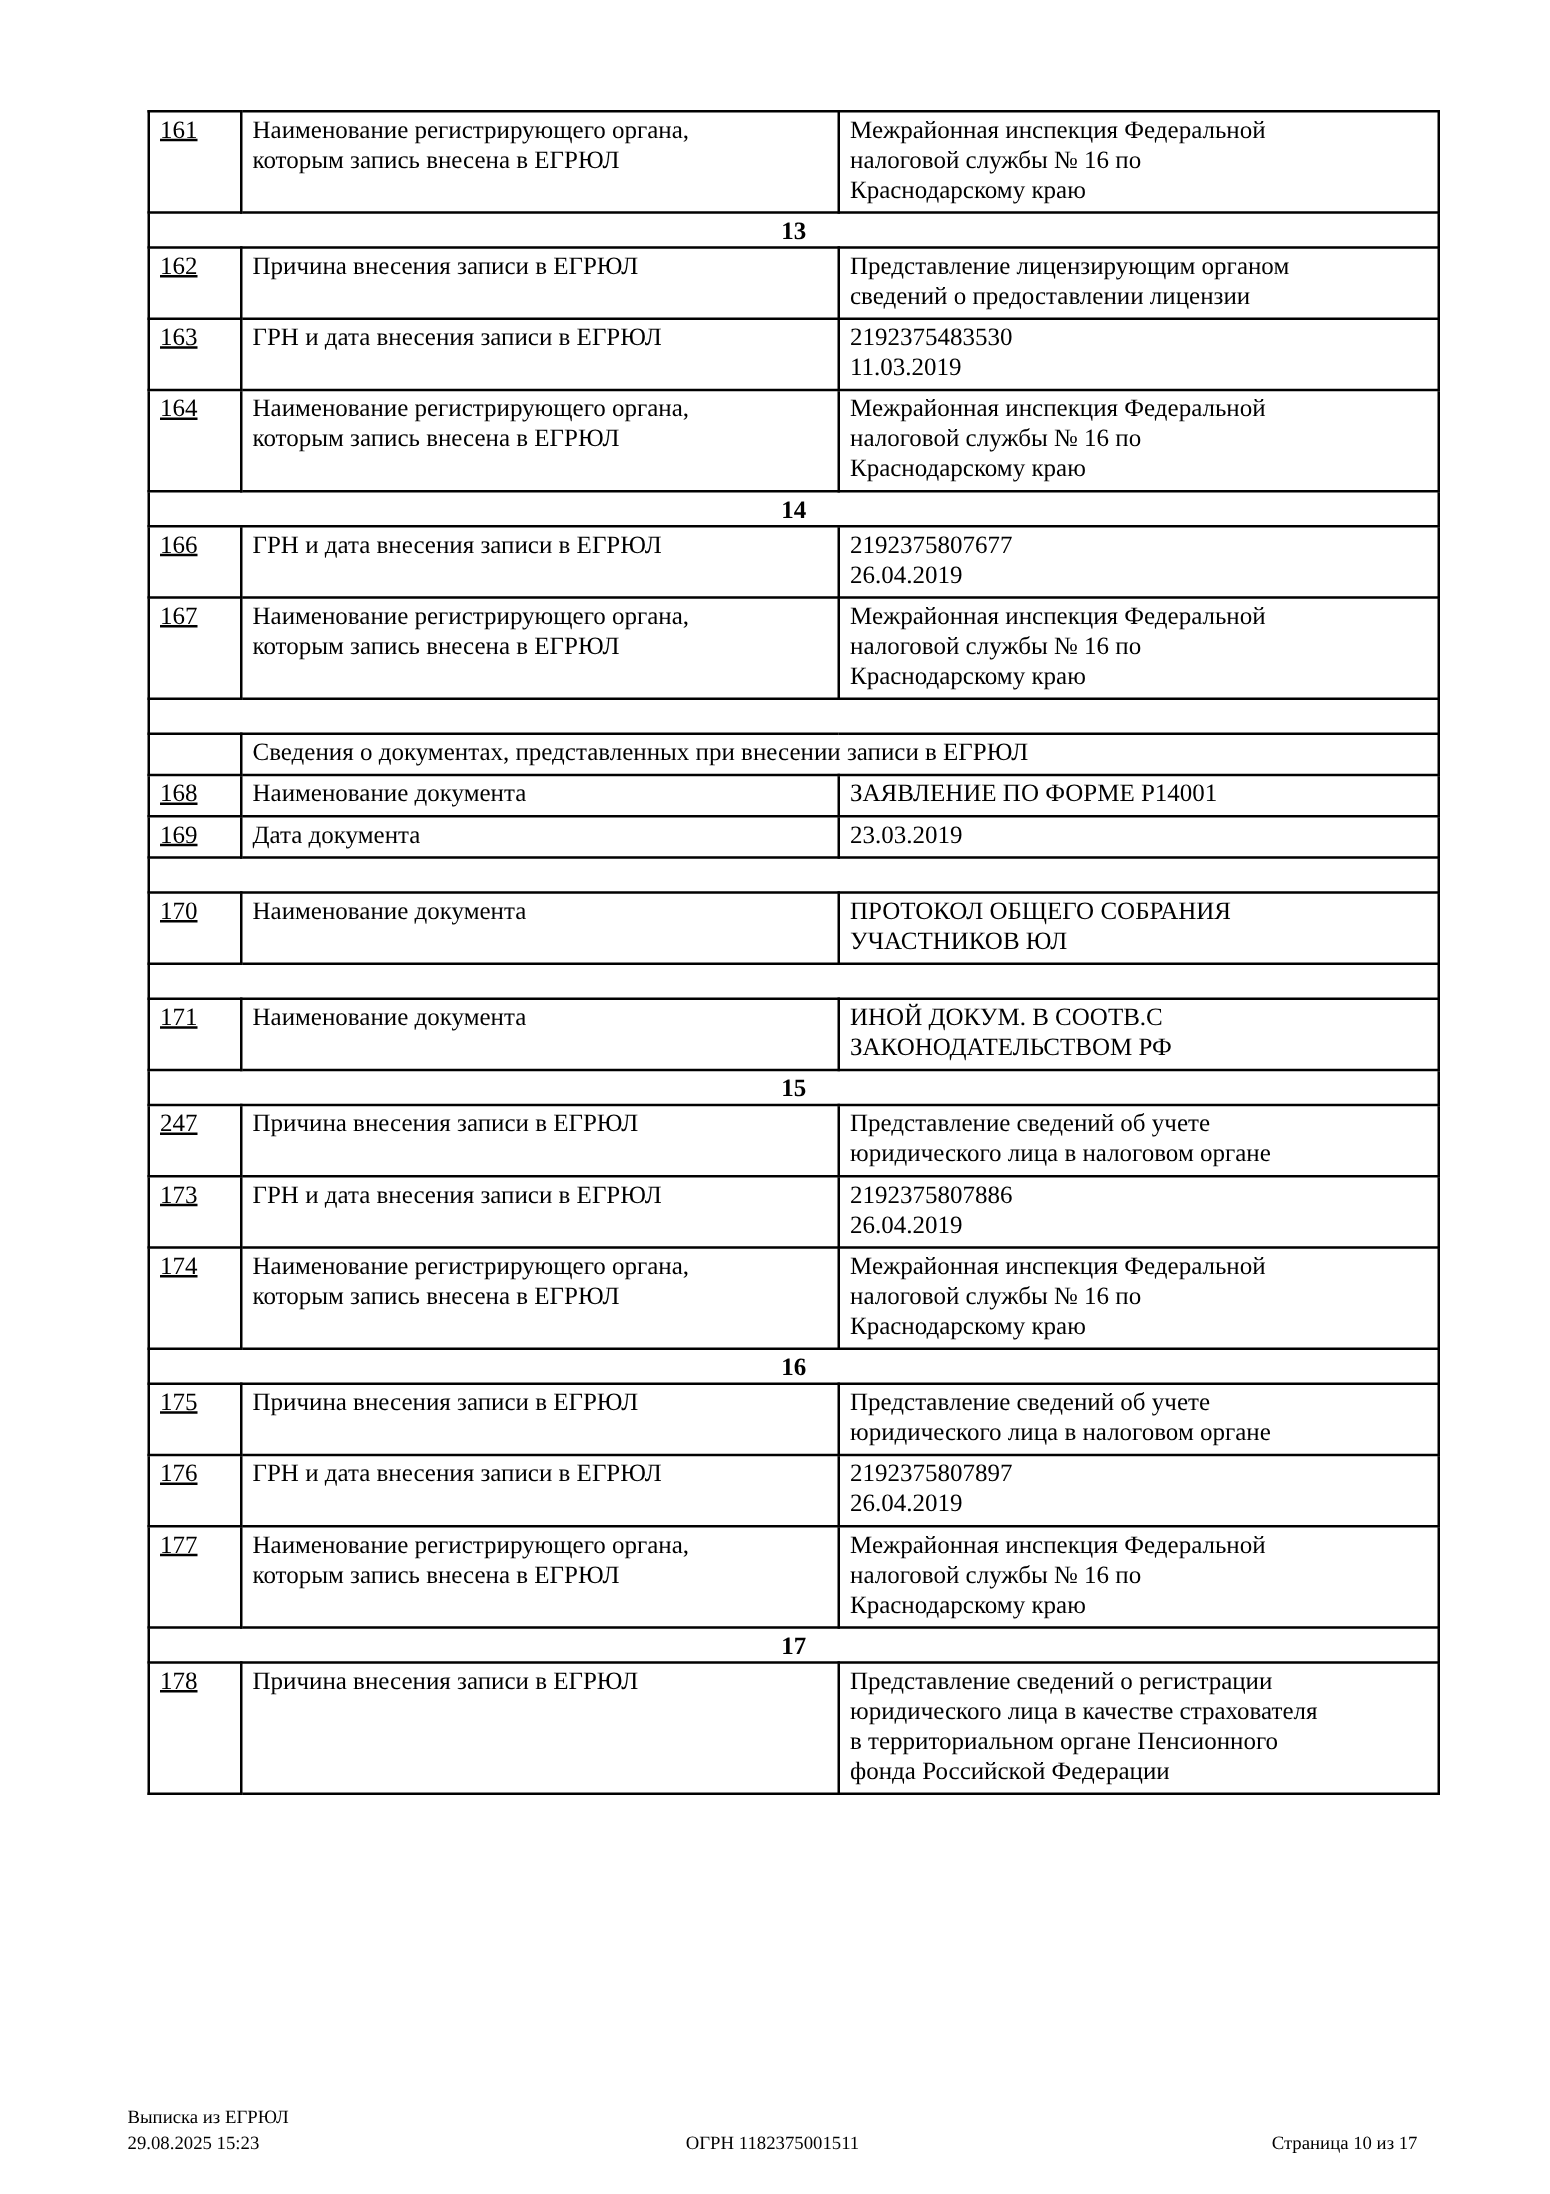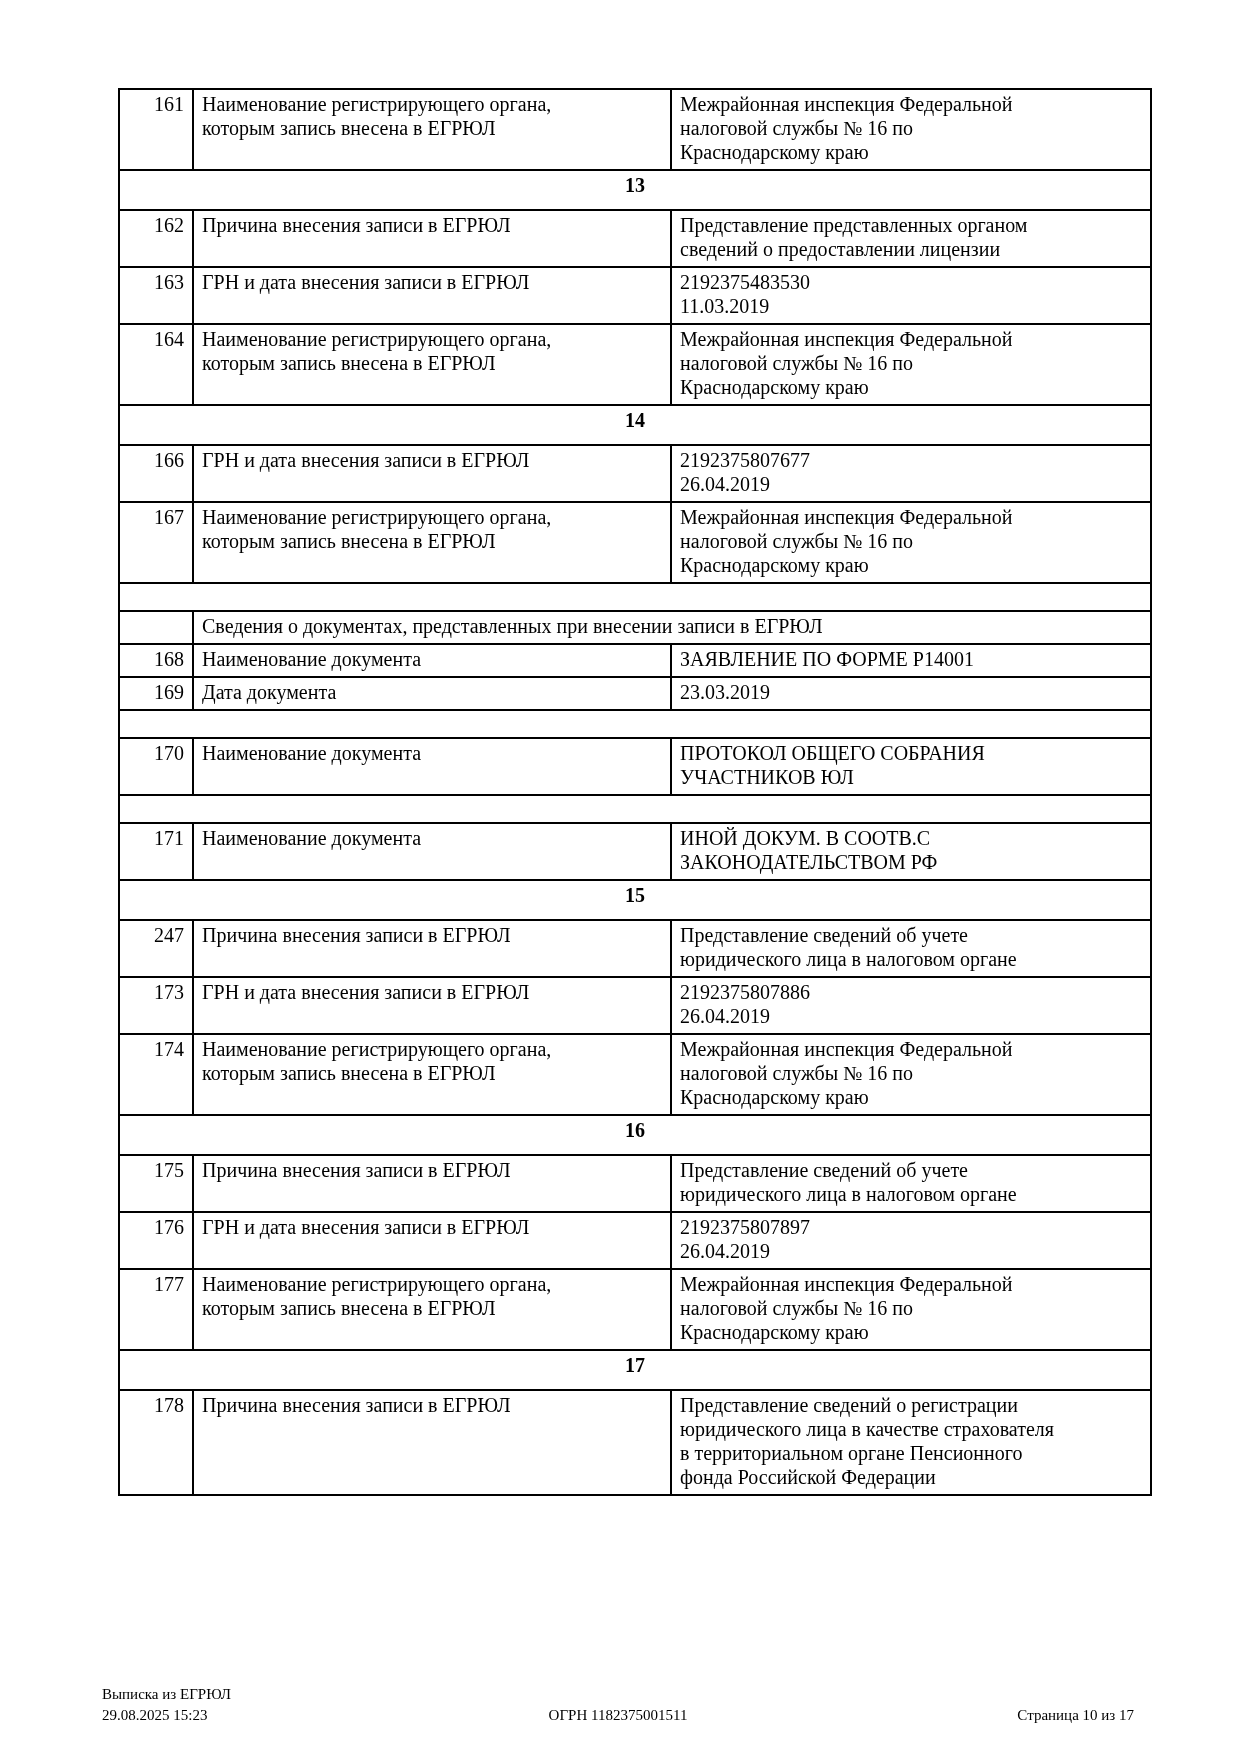--- a/index.html
+++ b/index.html
@@ -24,29 +24,30 @@
     table-layout: fixed;
   }
   table.egrul td {
     border: 2px solid #000000;
     vertical-align: top;
     padding: 2px 8px 5px 8px;
     font-size: 20px;
     line-height: 24px;
   }
   td.num {
-    text-align: right;
+    text-align: left;
     padding-left: 2px;
     padding-right: 2px;
+    text-decoration: underline;
   }
   tr.section-row td {
     text-align: center;
     font-weight: bold;
     padding-top: 2px;
-    padding-bottom: 12px;
+    padding-bottom: 0;
   }
   tr.spacer-row td {
     height: 26px;
     padding: 0;
   }
   .ln { white-space: nowrap; }
   .page-footer {
     position: absolute;
     left: 102px;
     top: 1684px;
@@ -83,21 +84,21 @@
       </tr>
       <tr class="section-row">
         <td colspan="3">13</td>
       </tr>
       <tr class="record-row">
         <td class="num">162</td>
         <td>
           <div class="ln">Причина внесения записи в ЕГРЮЛ</div>
         </td>
         <td>
-          <div class="ln">Представление представленных органом</div>
+          <div class="ln">Представление лицензирующим органом</div>
           <div class="ln">сведений о предоставлении лицензии</div>
         </td>
       </tr>
       <tr class="record-row">
         <td class="num">163</td>
         <td>
           <div class="ln">ГРН и дата внесения записи в ЕГРЮЛ</div>
         </td>
         <td>
           <div class="ln">2192375483530</div>

